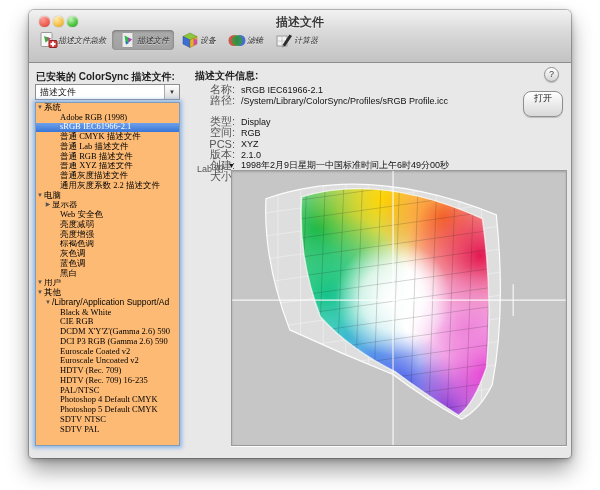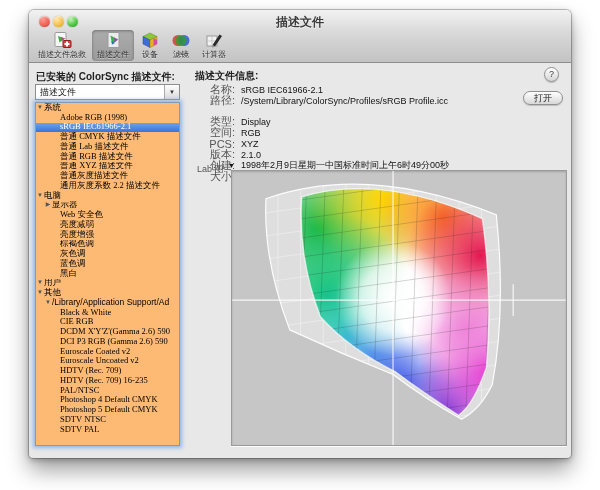--- a/index.html
+++ b/index.html
@@ -9,22 +9,22 @@
   
   .chrome{position:absolute;left:0;top:0;right:0;height:52px;border-radius:5px 5px 0 0;
     background:linear-gradient(#f2f2f2,#d8d8d8 45%,#c3c3c3);border-bottom:1px solid #8d8d8d;}
   .traffic{position:absolute;top:6px;width:11px;height:11px;border-radius:50%;box-shadow:inset 0 1px 1px rgba(255,255,255,.6),0 0 1px rgba(0,0,0,.5);}
   .t-red{left:10px;background:radial-gradient(circle at 35% 30%,#ff9a94,#ee5f52 60%,#c93a2e);}
   .t-yellow{left:24px;background:radial-gradient(circle at 35% 30%,#ffe9a8,#f6bd45 60%,#d29a1e);}
   .t-green{left:38px;background:radial-gradient(circle at 35% 30%,#c3f3b6,#48c43c 60%,#2c9a27);}
   .win-title{position:absolute;left:0;right:0;top:4px;text-align:center;font-size:12px;font-weight:bold;
     color:#3b3b3b;text-shadow:0 1px 0 rgba(255,255,255,.65);}
   .toolbar{position:absolute;left:4px;top:20px;height:32px;display:flex;align-items:flex-start;}
-  .tb-btn{display:flex;flex-direction:column;align-items:center;justify-content:flex-start;
-    padding:2px 5px 1px;margin-right:1px;border-radius:4px;cursor:default;}
+  .tb-btn{display:flex;flex-direction:row;align-items:center;justify-content:flex-start;
+    padding:2px 5px 1px;margin-right:1px;border-radius:4px;cursor:default;font-style:italic;}
   .tb-btn.selected{background:rgba(40,40,40,.26);box-shadow:inset 0 1px 3px rgba(0,0,0,.35);}
   .tb-icon{width:20px;height:17px;display:block;}
   .tb-label{font-size:8px;color:#2e2e2e;white-space:nowrap;margin-top:0px;text-shadow:0 1px 0 rgba(255,255,255,.5);}
   
   .sb-heading{position:absolute;left:7px;top:60px;font-size:10px;font-weight:bold;color:#222;}
   .combo{position:absolute;left:6px;top:74px;width:145px;height:16px;background:#fff;border:1px solid #8e8e8e;
     box-sizing:border-box;display:flex;align-items:center;}
   .combo-text{flex:1;font-size:9px;color:#111;padding-left:4px;}
   .combo-arrow{width:14px;height:100%;border-left:1px solid #aaa;display:flex;align-items:center;justify-content:center;
     background:linear-gradient(#fdfdfd,#dcdcdc);font-size:6px;color:#333;}
@@ -38,21 +38,21 @@
   
   .info-heading{position:absolute;left:166px;top:59px;font-size:10px;font-weight:bold;color:#222;}
   .help-btn{position:absolute;left:515px;top:57px;width:15px;height:15px;border-radius:50%;
     background:linear-gradient(#ffffff,#d4d4d4);border:1px solid #909090;box-sizing:border-box;
     font-size:9px;color:#444;text-align:center;line-height:13px;box-shadow:0 1px 1px rgba(0,0,0,.2);}
   .fields{position:absolute;left:166px;top:74px;width:368px;}
   .frow{display:flex;height:11px;align-items:center;}
   .fgap{height:10px;}
   .flabel{width:40px;flex:0 0 40px;text-align:right;font-size:11px;color:#555;padding-right:6px;}
   .fvalue{font-size:9px;color:#111;white-space:nowrap;overflow:hidden;}
-  .open-btn{position:absolute;right:0;top:7px;width:40px;height:14px;border-radius:8px;border:1px solid #8f8f8f;
+  .open-btn{position:absolute;right:0;top:7px;width:40px;height:26px;border-radius:8px;border:1px solid #8f8f8f;
     background:linear-gradient(#ffffff,#d8d8d8);font-size:9px;color:#222;text-align:center;line-height:13px;
     box-sizing:border-box;box-shadow:0 1px 1px rgba(0,0,0,.18);}
   .lab-label{position:absolute;left:168px;top:153px;font-size:9px;color:#555;}
   .lab-dd{position:absolute;left:199px;top:152px;font-size:7px;color:#111;}
   .plotwell{position:absolute;left:202px;top:160px;width:336px;height:276px;background:#c6c6c6;
     border:1px solid #9b9b9b;box-sizing:border-box;box-shadow:0 1px 0 rgba(255,255,255,.85),inset 0 1px 2px rgba(0,0,0,.18);}
   .plotwell svg{display:block;width:100%;height:100%;}
 </style>
 </head>
 <body>

